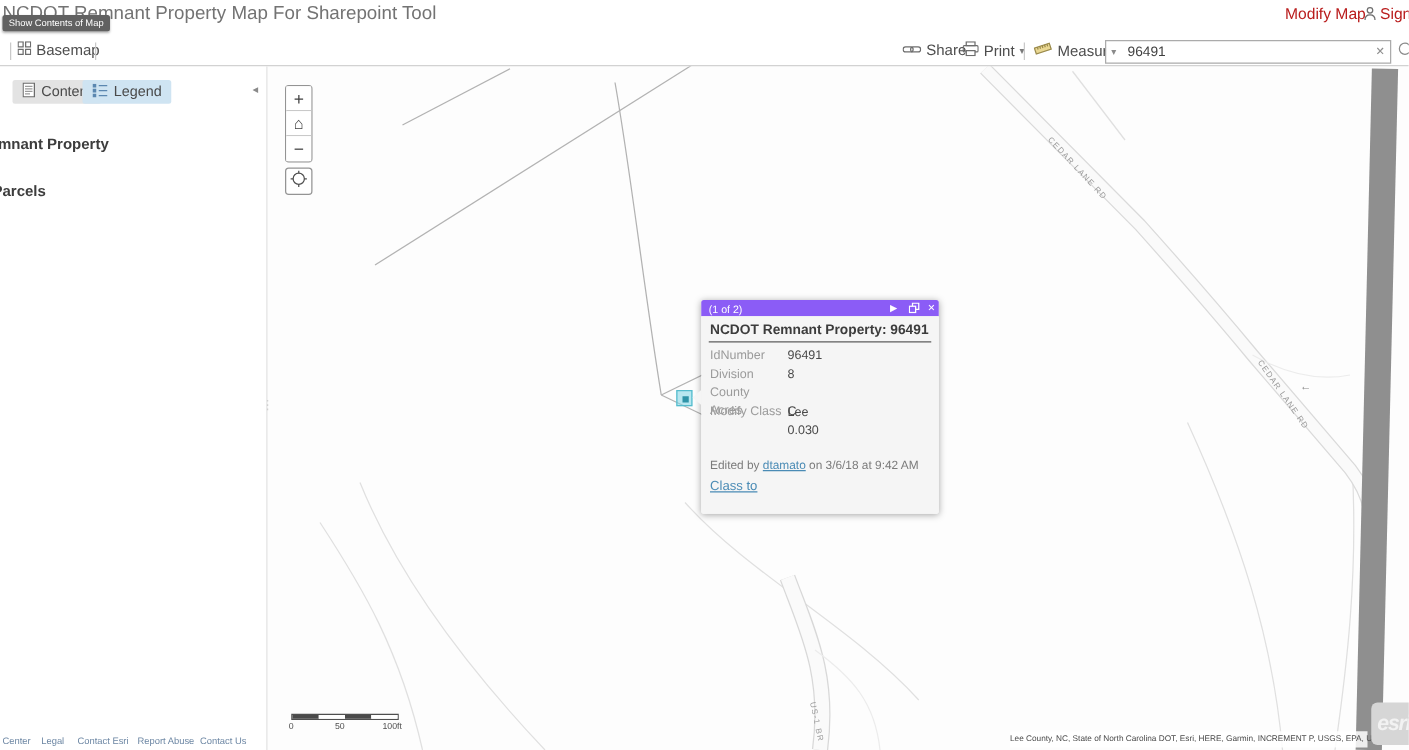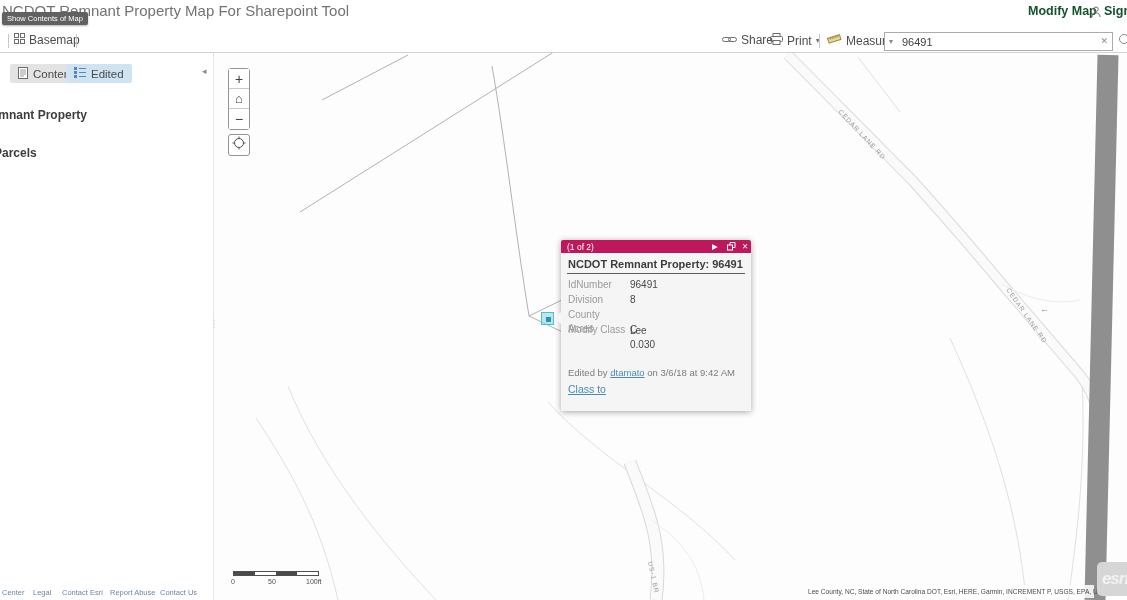--- a/index.html
+++ b/index.html
@@ -5,21 +5,21 @@
   * { margin:0; padding:0; box-sizing:border-box; }
   html,body { width:1127px; height:600px; overflow:hidden; background:#fff;
     font-family:"Liberation Sans", sans-serif; color:#4d4d4d; }
   .abs { position:absolute; }
   body { position:relative; }
 
   
   .page-title { left:2px; top:2px; font-size:15px; color:#737373; white-space:nowrap; z-index:4; }
   .tooltip { left:2px; top:12px; background:#616161; color:#fff; font-size:7.5px;
     padding:2px 5px; border-radius:2px; z-index:6; white-space:nowrap; box-shadow:0 1px 2px rgba(0,0,0,.3); }
-  .hdr-link { top:4px; font-size:12.5px; color:#14532d; cursor:pointer; white-space:nowrap; z-index:4;font-weight:bold; }
+  .hdr-link { top:4px; font-size:12.5px; color:#b91c1c; cursor:pointer; white-space:nowrap; z-index:4; }
 
   
   .toolbar { left:0; top:30px; width:1127px; height:23px; background:#fff;
     border-bottom:1px solid #d2d2d2; z-index:5; }
   .tb-sep { position:absolute; top:4px; width:1px; height:14px; background:#c9c9c9; }
   .tb-btn { position:absolute; top:3px; display:flex; align-items:center; gap:4px;
     font-size:12px; color:#4d4d4d; cursor:pointer; white-space:nowrap; }
   .caret { color:#7a7a7a; font-size:8px; }
   .searchbox { position:absolute; left:884px; top:2px; width:229px; height:19px;
     border:1px solid #ababab; background:#fff; }
@@ -54,21 +54,21 @@
     border-radius:3px; display:flex; align-items:center; justify-content:center; z-index:4; cursor:pointer; }
 
   
   .feature { left:541px; top:312px; width:13px; height:13px; background:rgba(128,214,229,.55);
     border:1px solid #55bccd; z-index:4; }
   .feature i { position:absolute; left:4px; top:4px; width:5px; height:5px; background:#2e94a8; }
 
   
   .popup { left:561px; top:240px; width:190px; z-index:5; box-shadow:0 1px 6px rgba(0,0,0,.35);
     border-radius:2px; }
-  .popup-hdr { position:relative; height:13px; background:#be185d; border-radius:2px 2px 0 0;
+  .popup-hdr { position:relative; height:13px; background:#8b5cf6; border-radius:2px 2px 0 0;
     color:#fff;padding-left:28px; }
   .popup-pager { position:absolute; left:6px; top:2px; font-size:8.5px; }
   .popup-hdr .hicon { position:absolute; top:2px; font-size:7.5px; color:#fff; cursor:pointer; line-height:9px; }
   .popup-body { position:relative; height:158px; background:#f5f5f5; border-radius:0 0 2px 2px; }
   .popup-title { position:absolute; left:7px; top:5px; font-size:11px; font-weight:bold; color:#3c3c3c; white-space:nowrap; }
   .popup-rule { position:absolute; left:6px; top:20px; width:178px; border-top:1.5px solid #5d5d5d; }
   .prow { position:absolute; left:7px; font-size:10px; color:#9b9b9b; }
   .pval { position:absolute; left:69px; font-size:10px; color:#494949; }
   .edited { position:absolute; left:7px; top:114px; font-size:9.5px; color:#7b7b7b; white-space:nowrap; }
   .plink { color:#4a8bb5; text-decoration:underline; cursor:pointer;margin-top:32px; }
@@ -215,21 +215,21 @@
     <span>
       <svg width="12" height="11">
           <rect x="0" y="0" width="3" height="3" fill="#5b87b0"></rect>
           <path d="M5 1.5h7" stroke="#5b87b0"></path>
       <rect x="0" y="4" width="3" height="3" fill="#5b87b0"></rect>
           <path d="M5 5.5h7" stroke="#5b87b0"></path>
       <rect x="0" y="8" width="3" height="3" fill="#5b87b0"></rect>
           <path d="M5 9.5h7" stroke="#5b87b0"></path>
         </svg>
     </span>
-    <span>Edited</span>
+    <span>Legend</span>
   </div>
   <span class="collapse-arrow">◂</span>
 
   <div class="layer-name" style="left:-17px;top:55px">Remnant Property</div>
   <div class="layer-name" style="left:-6px;top:93px">Parcels</div>
 
   <span class="resize-handle">⋮</span>
 
   <span class="foot-link" style="left:2px">Center</span>
   <span class="foot-link" style="left:33px">Legal</span>

